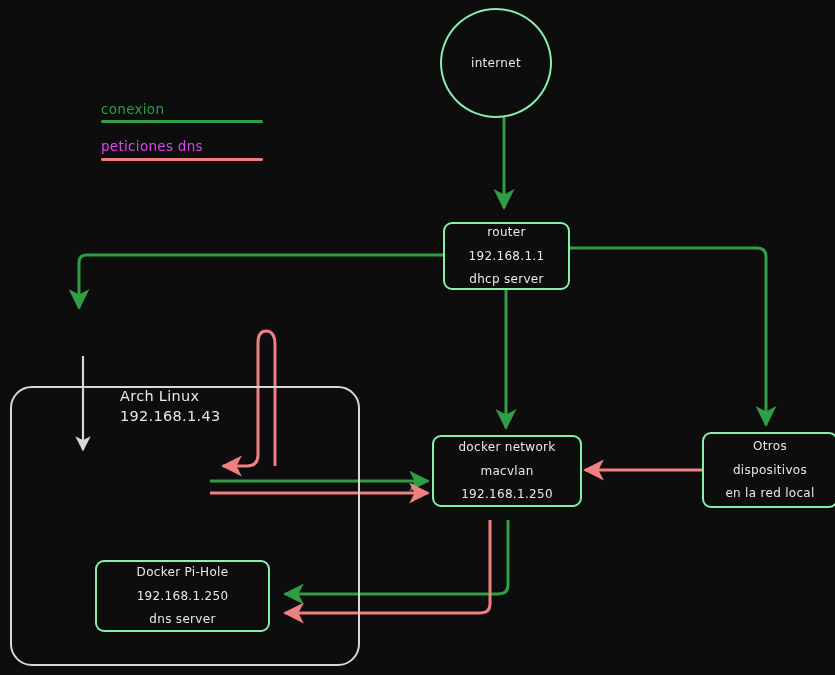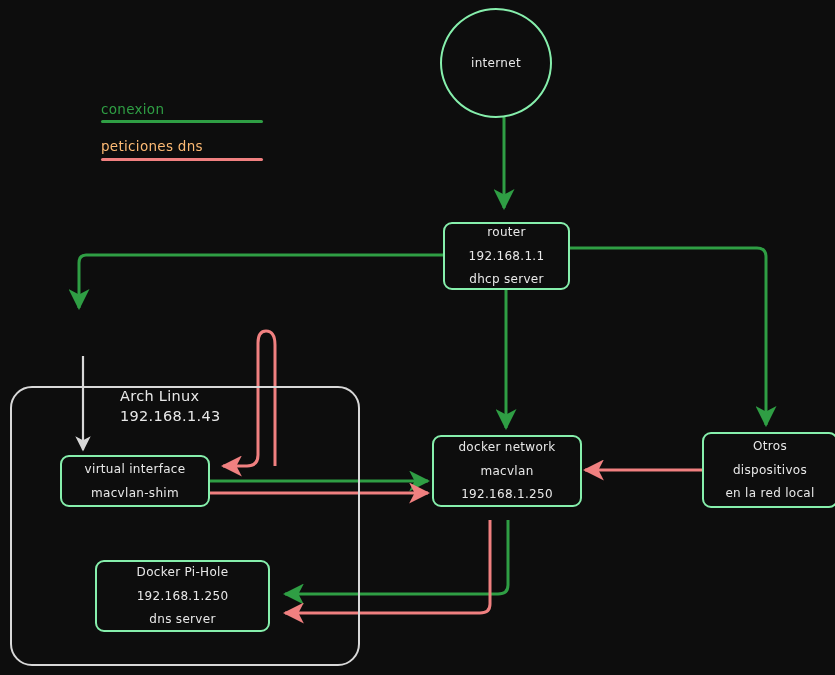--- a/index.html
+++ b/index.html
@@ -114,21 +114,21 @@
     <path d="M 490 520 L 490 604 Q 490 613 480 613 L 285 613" fill="none" stroke="#f08080" stroke-width="3" marker-end="url(#arrowPink)"></path>
 
     <path d="M 702 470 L 585 470" fill="none" stroke="#f08080" stroke-width="3" marker-end="url(#arrowPink)"></path>
   </svg>
 
   <div class="legend-item" style="left:101px; top:101px; color:#2f9e44;">
     <span>conexion</span>
   </div>
   <div class="legend-rule" style="left:101px; top:120px; width:162px; background:#2f9e44;"></div>
 
-  <div class="legend-item" style="left:101px; top:138px; color:#fdba74;">
+  <div class="legend-item" style="left:101px; top:138px; color:#d946ef;">
     <span>peticiones dns</span>
   </div>
   <div class="legend-rule" style="left:101px; top:158px; width:162px; background:#f08080;"></div>
 
   <div class="group-box" style="left:10px; top:386px; width:350px; height:280px;"></div>
   <div class="group-label" style="left:120px; top:386px; width:180px;">
     <span class="ln">Arch Linux</span>
     <span class="ln">192.168.1.43</span>
   </div>
 
@@ -136,24 +136,20 @@
     <span class="ln">internet</span>
   </div>
 
   <div class="node rounded" style="left:443px; top:222px; width:127px; height:68px;">
     <span class="ln">router</span>
     <span class="ln">192.168.1.1</span>
     <span class="ln">dhcp server</span>
   </div>
 
 
-  <div class="node rounded" style="left:60px; top:455px; width:150px; height:52px;">
-    <span class="ln">virtual interface</span>
-    <span class="ln">macvlan-shim</span>
-  </div>
 
   <div class="node rounded" style="left:432px; top:435px; width:150px; height:72px;">
     <span class="ln">docker network</span>
     <span class="ln">macvlan</span>
     <span class="ln">192.168.1.250</span>
   </div>
 
   <div class="node rounded" style="left:95px; top:560px; width:175px; height:72px;">
     <span class="ln">Docker Pi-Hole</span>
     <span class="ln">192.168.1.250</span>

